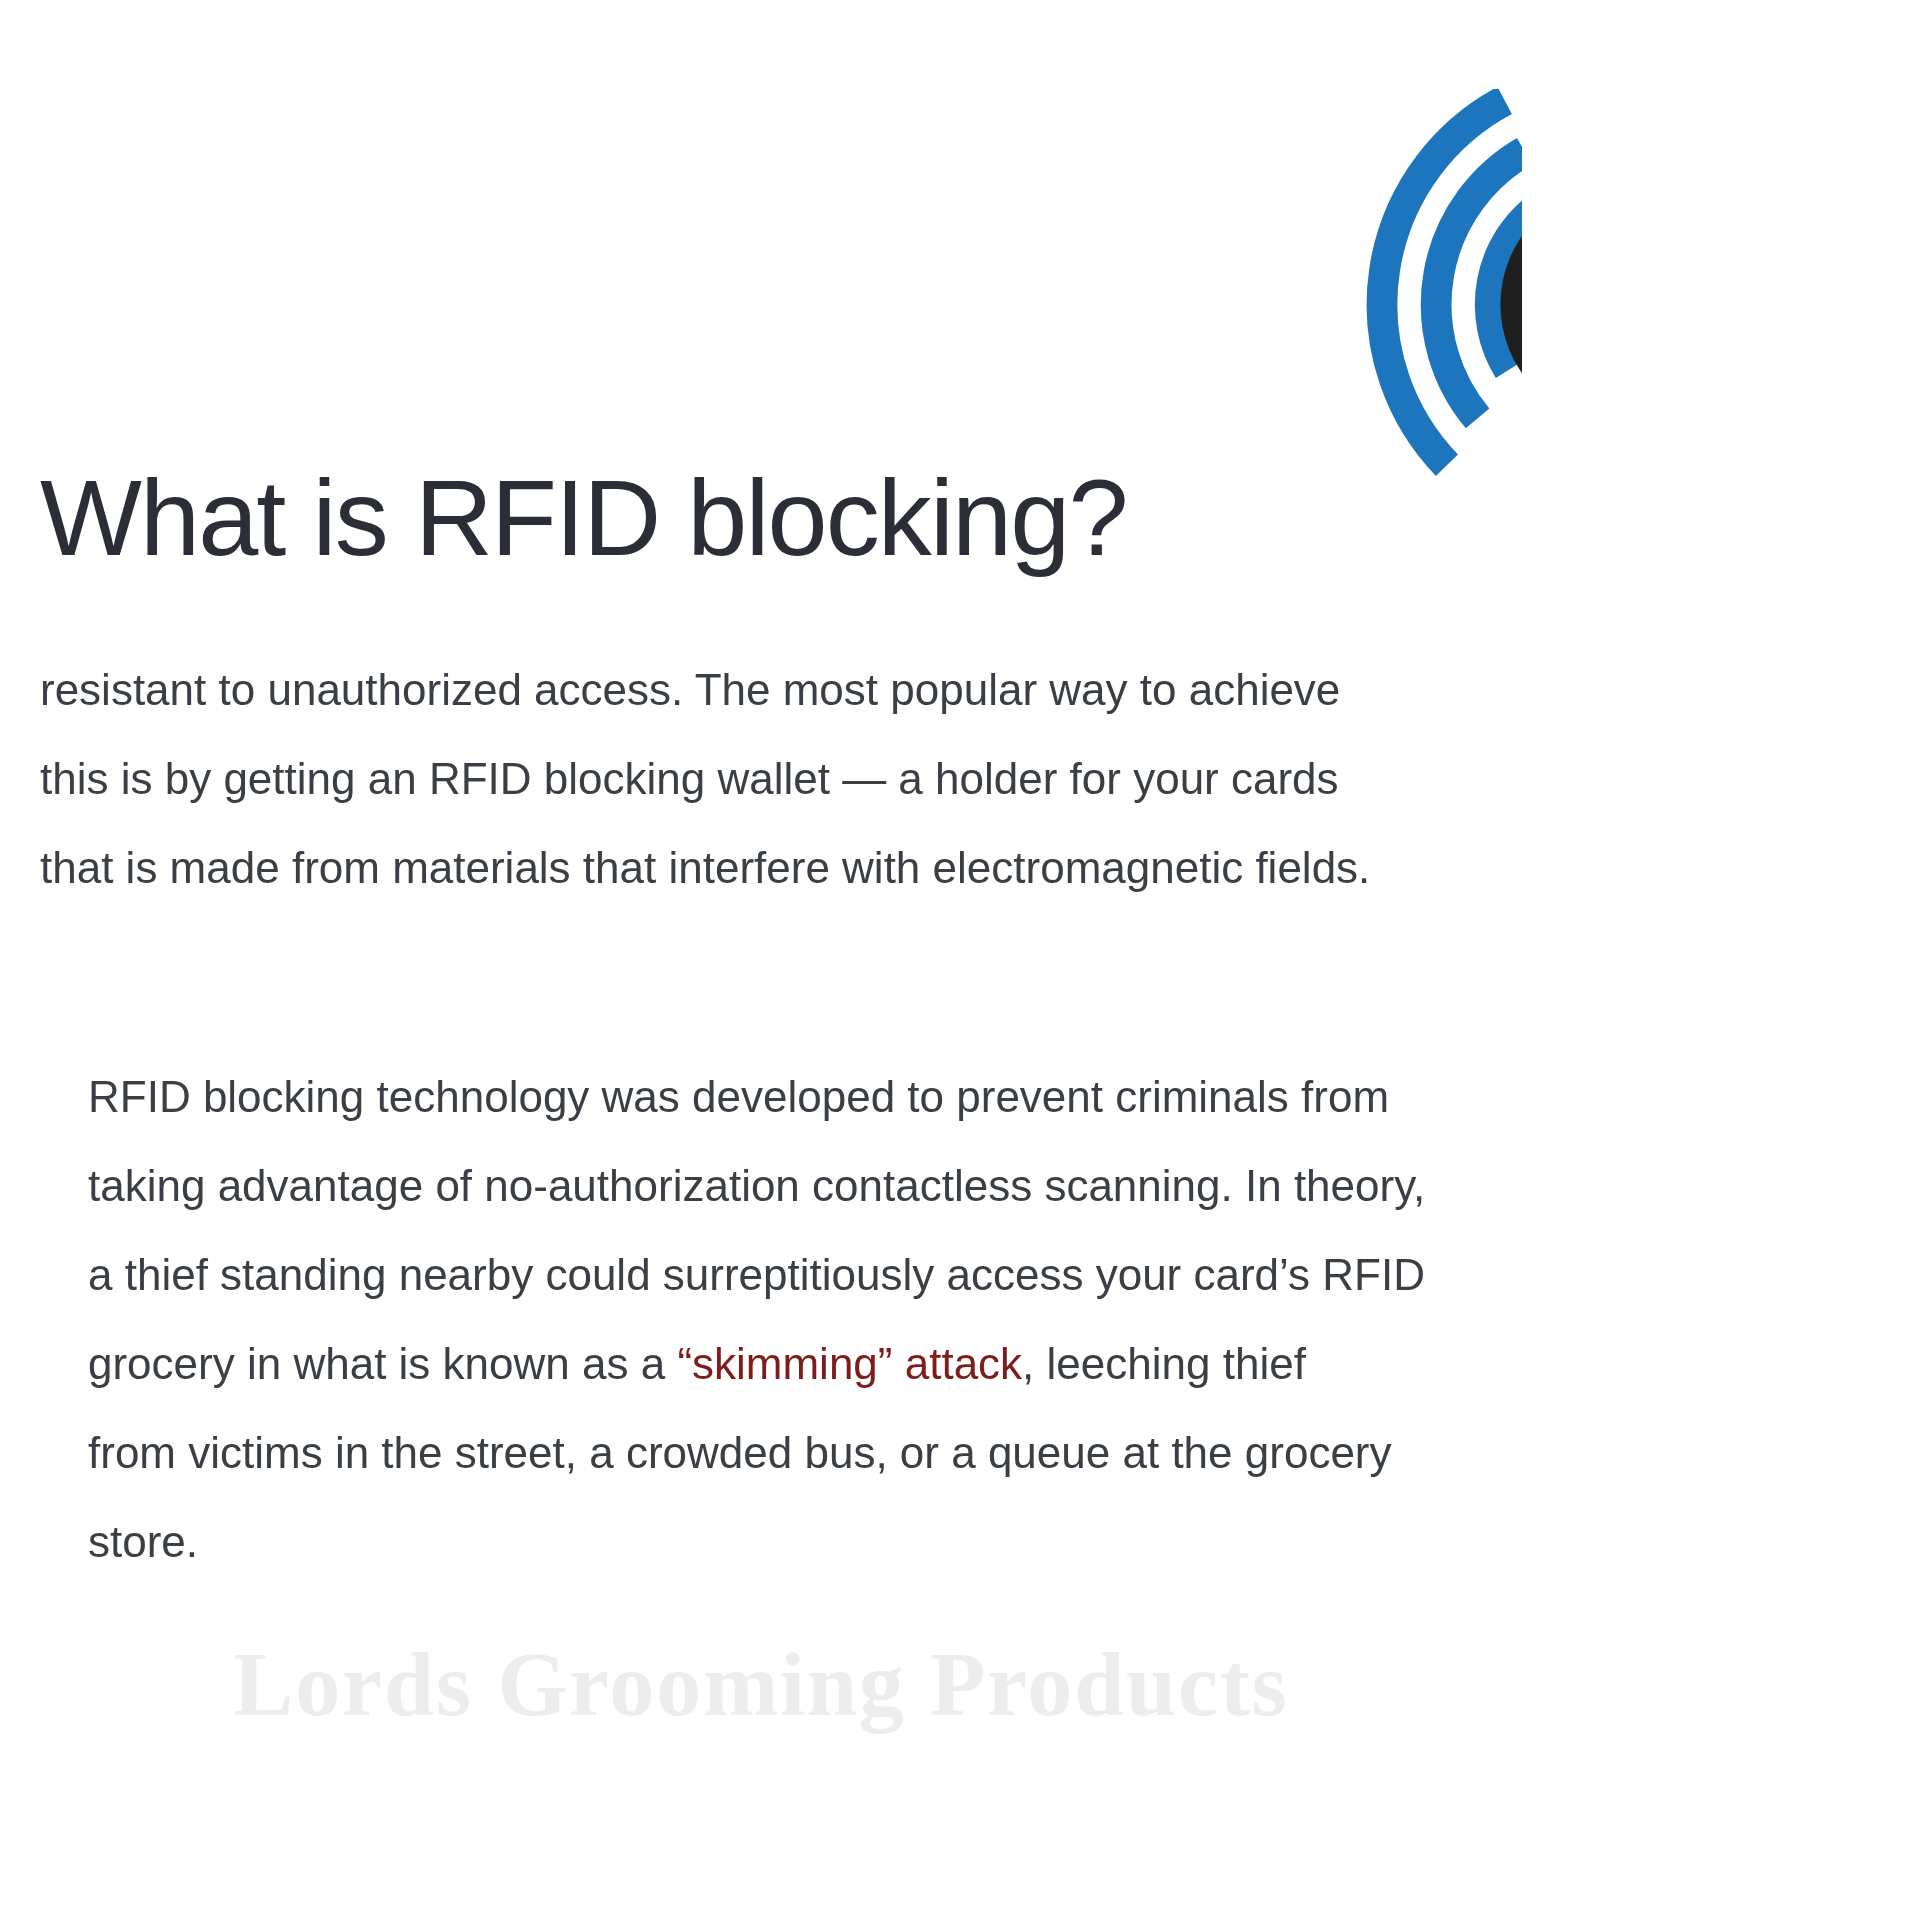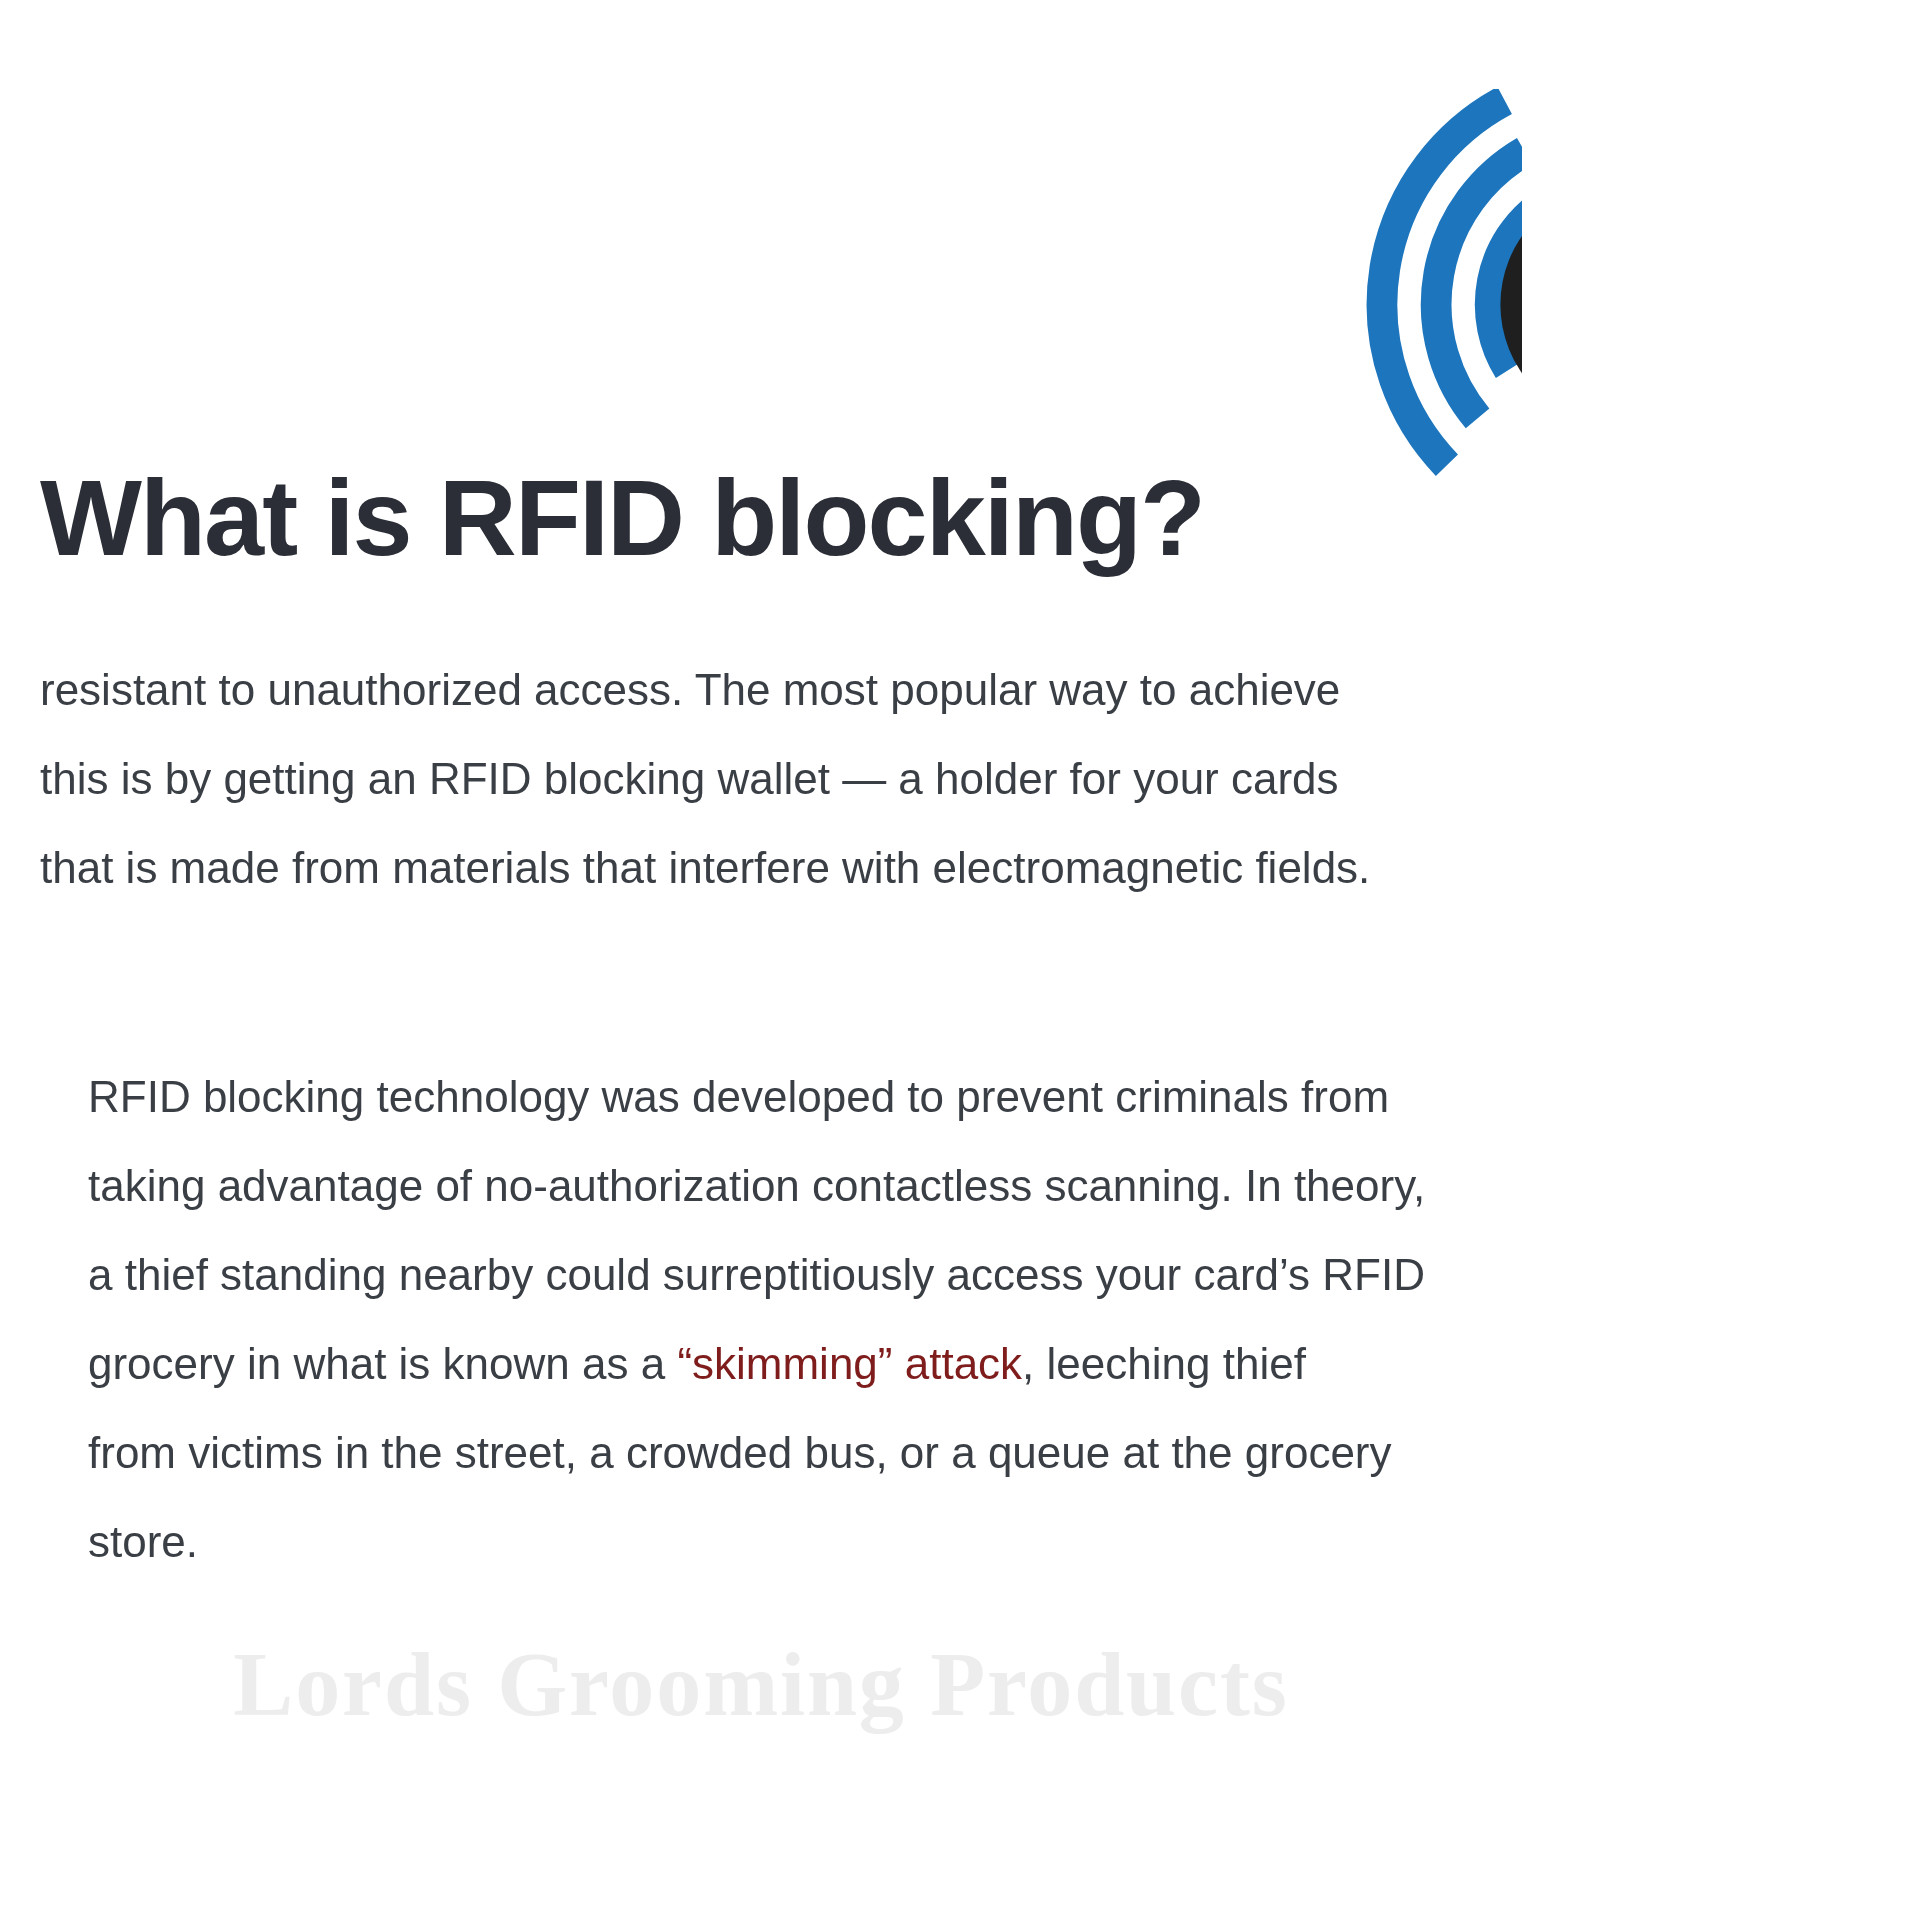--- a/index.html
+++ b/index.html
@@ -31,21 +31,21 @@
     font-size: 86px;
     letter-spacing: 1px;
   }
 
   
   .headline {
     position: absolute;
     left: 40px;
     top: 455px;
     font-size: 108px;
-    font-weight: bold;
+    font-weight: normal;
     letter-spacing: -1.9px;
     color: #2b2e36;
     white-space: nowrap;
     text-align: right;
   }
 
   
   .para {
     position: absolute;
     left: 40px;

